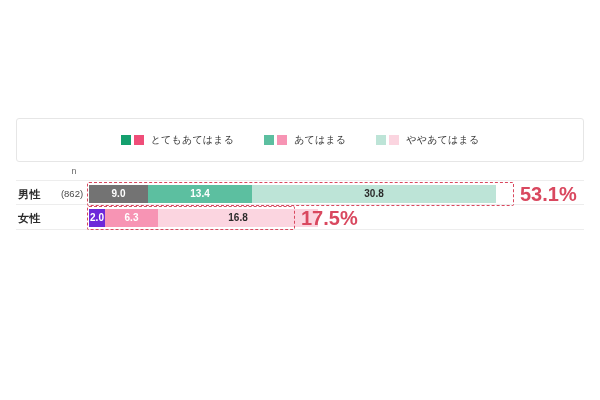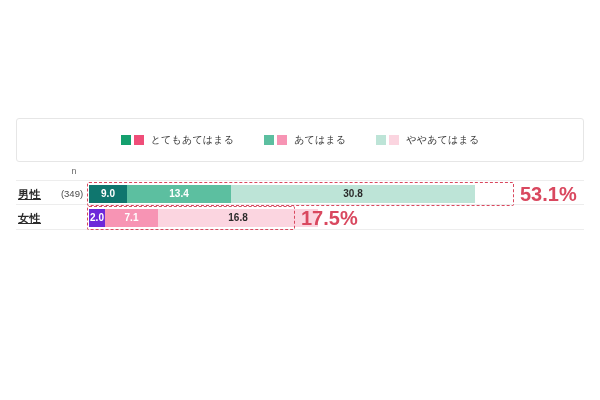--- a/index.html
+++ b/index.html
@@ -101,21 +101,20 @@
   .cat-label {
     position: absolute;
     left: 18px;
     top: 0;
     height: 24px;
     line-height: 24px;
     font-size: 11px;
     font-weight: bold;
     color: #2b2b2b;
     letter-spacing: 0.5px;
-    text-decoration: underline;
   }
   .n-label {
     position: absolute;
     left: 52px;
     top: 0;
     width: 40px;
     height: 24px;
     line-height: 24px;
     text-align: center;
     font-size: 9.5px;
@@ -210,25 +209,25 @@
   </div>
 
   <div class="n-header">n</div>
 
   <div class="row-divider div-top"></div>
   <div class="row-divider div-mid"></div>
   <div class="row-divider div-bot"></div>
 
   <div class="row row-male">
     <div class="cat-label">男性</div>
-    <div class="n-label">(349)</div>
+    <div class="n-label">(862)</div>
 
     <div class="bar-track">
       <div class="stack">
-        <div class="seg" style="width:38px;background:#0f766e">
+        <div class="seg" style="width:59px;background:#737373">
           <span class="seg-val val-on-dark">9.0</span>
         </div>
         <div class="seg" style="width:104px;background:#5cbfa0">
           <span class="seg-val val-on-dark">13.4</span>
         </div>
         <div class="seg" style="width:244px;background:#bde4d7">
           <span class="seg-val val-on-light">30.8</span>
         </div>
       </div>
       <div class="total-box" style="width:427px"></div>
@@ -239,21 +238,21 @@
 
   <div class="row row-female">
     <div class="cat-label">女性</div>
 
     <div class="bar-track">
       <div class="stack">
         <div class="seg" style="width:16px;background:#6d28d9">
           <span class="seg-val val-on-dark">2.0</span>
         </div>
         <div class="seg" style="width:53px;background:#f794b4">
-          <span class="seg-val val-on-dark">7.1</span>
+          <span class="seg-val val-on-dark">6.3</span>
         </div>
         <div class="seg" style="width:160px;background:#fbd5e0">
           <span class="seg-val val-on-light">16.8</span>
         </div>
       </div>
       <div class="total-box" style="width:208px"></div>
     </div>
 
     <div class="total-pct" style="left:301px">17.5%</div>
   </div>

